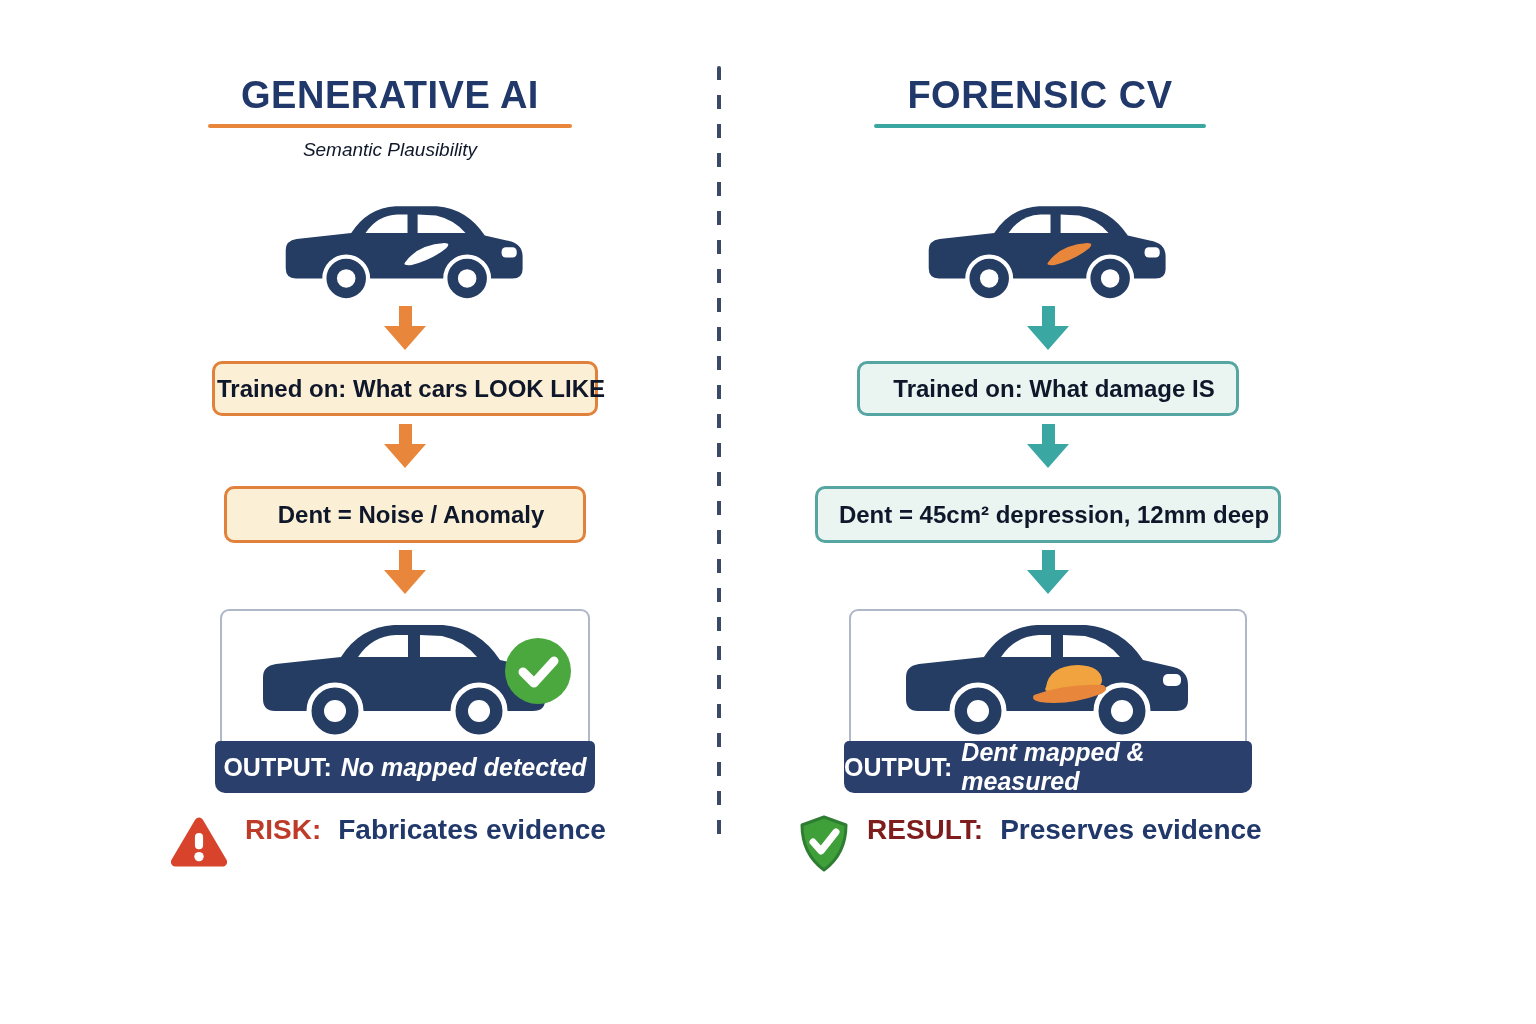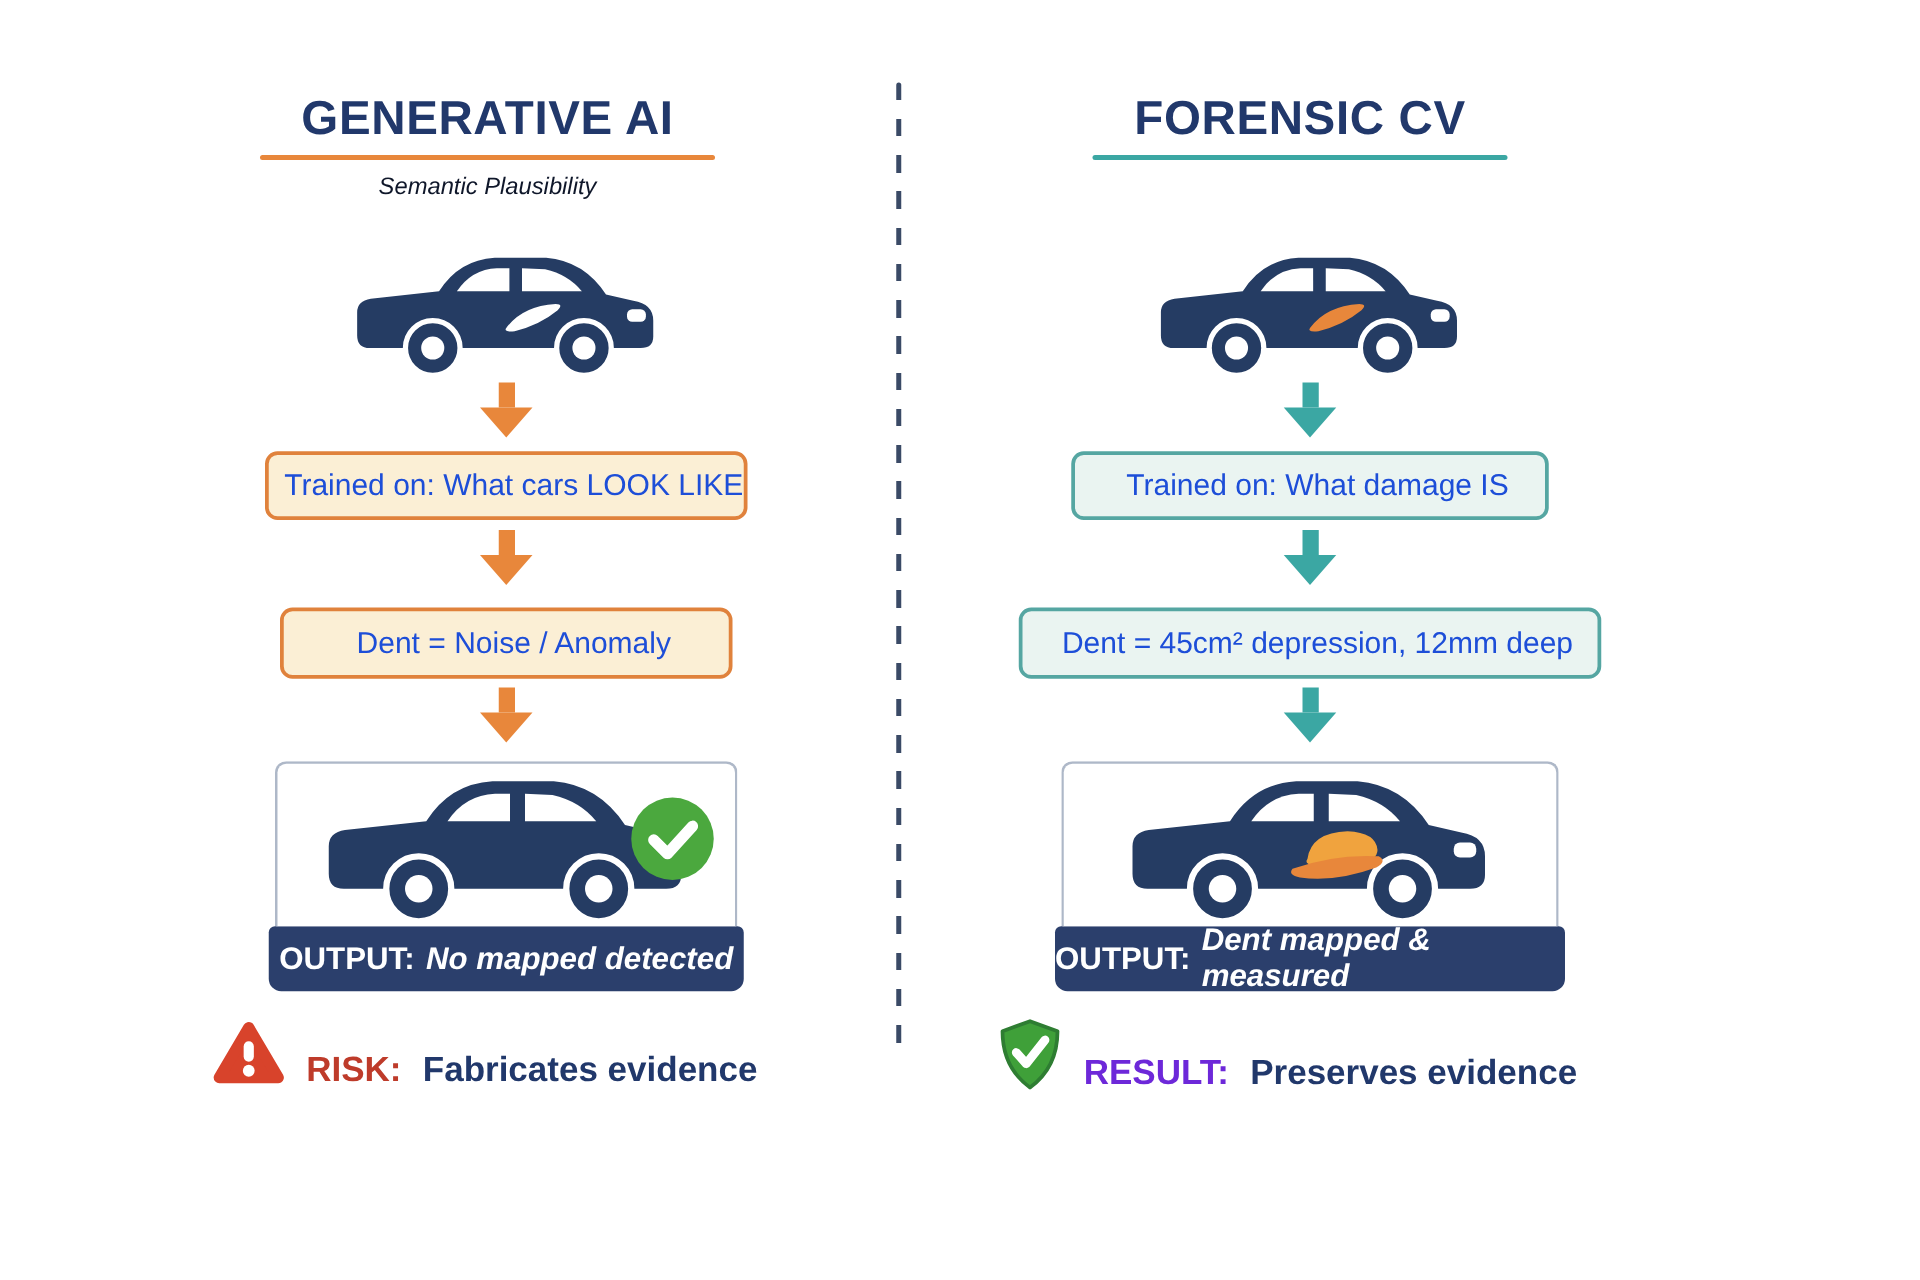--- a/index.html
+++ b/index.html
@@ -14,21 +14,21 @@
 
   .title { font-size:38px; font-weight:bold; color:#21386B; letter-spacing:.5px; white-space:nowrap; }
   .underline { height:4px; border-radius:2px; }
   .subtitle { font-size:19px; font-weight:normal; font-style:italic; color:#0f172a; white-space:nowrap; }
 
   .shift-l { left:calc(50% - 15px); }
   .shift-r { left:calc(50% - 8px); }
 
   .pill {
     box-sizing:border-box; display:flex; align-items:center; justify-content:center;
-    border-radius:10px; font-weight:normal; font-size:24px; color:#1d4ed8; white-space:nowrap;padding-left:12px;
+    border-radius:10px; font-weight:bold; font-size:24px; color:#0f172a; white-space:nowrap;padding-left:12px;
   }
   .pill.orange { background:#FBEFD5; border:3px solid #E0823C; }
   .pill.teal   { background:#EAF4F1; border:3px solid #55A6A2; }
 
   .arrow { display:flex; flex-direction:column; align-items:center; }
   .arrow .stem { width:13px; height:20px; }
   .arrow .head { width:0; height:0; border-left:21px solid transparent; border-right:21px solid transparent; border-top:24px solid; }
   .arrow.orange .stem { background:#E8873B; }
   .arrow.orange .head { border-top-color:#E8873B; }
   .arrow.tealc .stem { background:#3BA7A3; }
@@ -43,25 +43,25 @@
   .output-bar {
     height:52px; background:#2B3F6C; border-radius:5px 5px 10px 10px;
     display:flex; align-items:center; justify-content:center; gap:9px;
     color:#fff; font-size:25px;
   }
   .output-bar .lbl { font-weight:bold; }
   .output-bar .txt { font-weight:bold; font-style:italic; }
 
   .badge { position:absolute; }
 
-  .footer-row { position:absolute; display:flex; align-items:flex-end; gap:17px; }
+  .footer-row { position:absolute; display:flex; align-items:flex-start; gap:17px; }
   .footer-label { font-size:28px; font-weight:bold; white-space:nowrap; }
   .footer-text  { font-size:28px; font-weight:bold; color:#21386B; white-space:nowrap; }
   .risk-color   { color:#BE3B2A; }
-  .result-color { color:#6d28d9; }
+  .result-color { color:#7f1d1d; }
 
   #divider {
     position:absolute; left:717px; top:66px; width:4px; height:782px;
     background:repeating-linear-gradient(to bottom, #3A4A66 0 14px, transparent 14px 29px);
     border-radius:2px;
   }
 </style>
 </head>
 <body>
 

